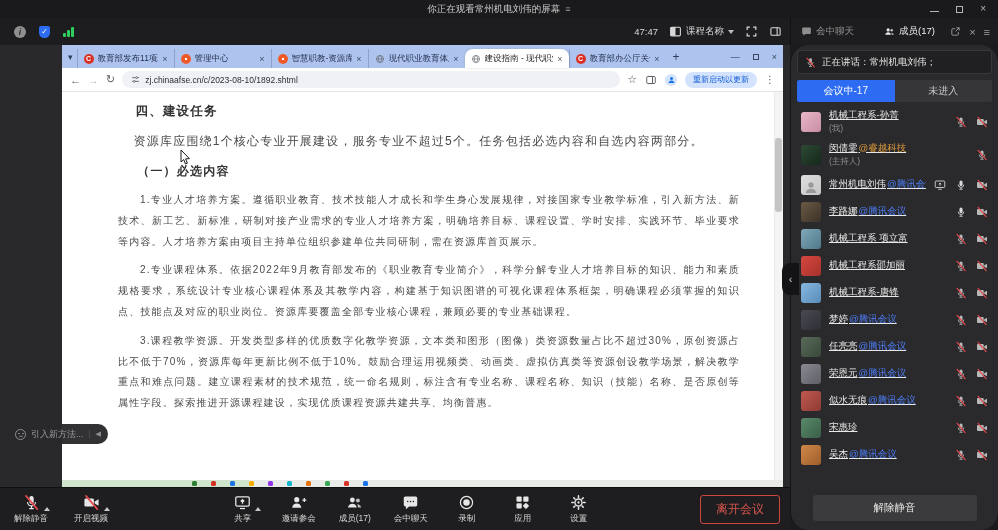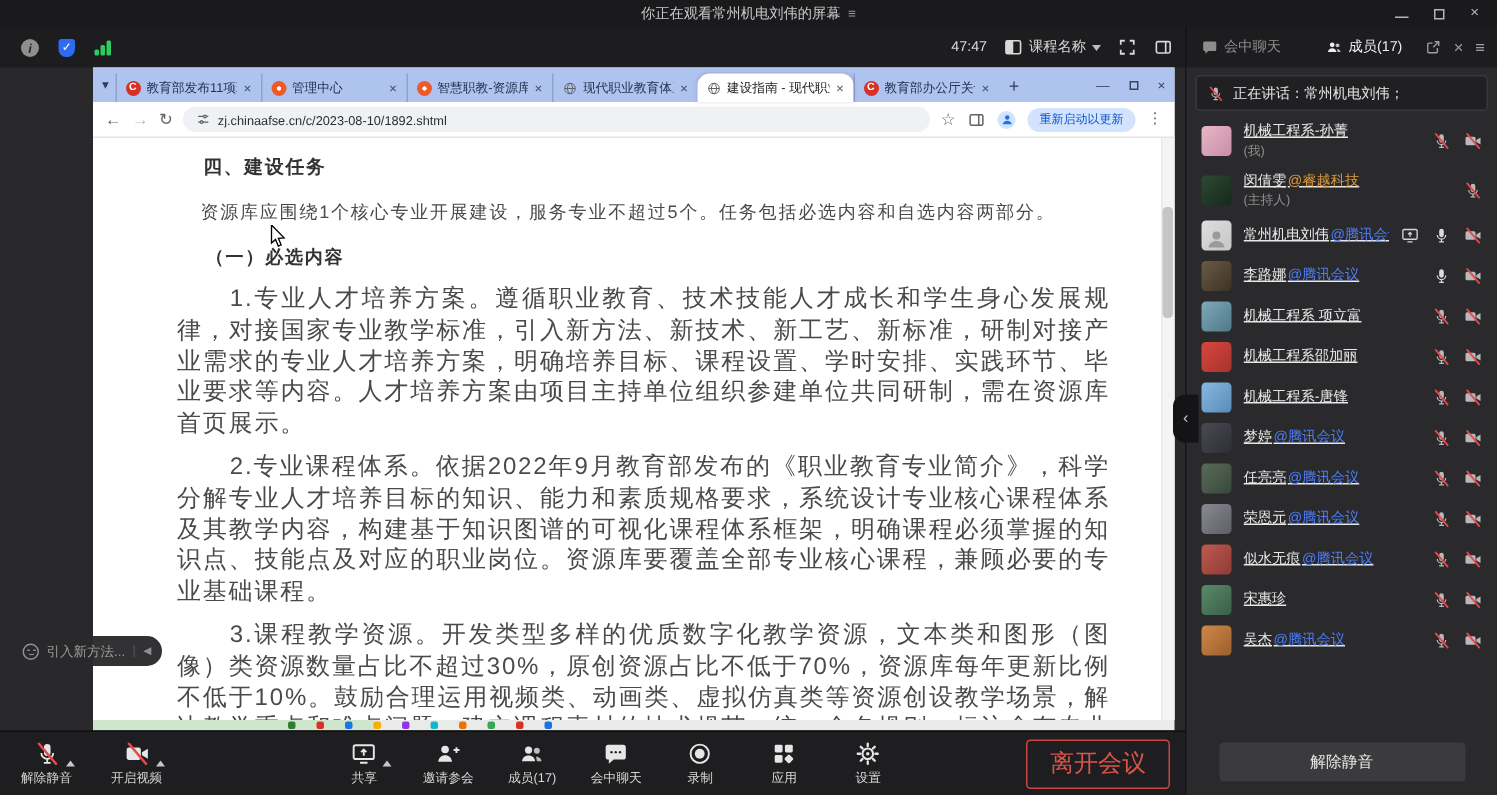--- a/index.html
+++ b/index.html
@@ -71,21 +71,21 @@
   .profile-dot svg{width:9px;height:9px;}
   .update-pill{background:#d3e3fd;color:#0b57d0;font-size:8px;padding:2.5px 8px;border-radius:9px;white-space:nowrap;cursor:default;}
   .kebab{color:#5f6368;font-size:10px;}
 
   
   .page{position:relative;flex:1;background:#fff;overflow:hidden;}
   .doc{position:absolute;left:56px;top:4px;width:622px;color:#4a4a4a;}
   .doc .h1{font-size:12.5px;font-weight:bold;color:#333;letter-spacing:1.2px;text-indent:1.4em;margin:5px 0 0;line-height:21px;}
   .doc .intro{font-size:12px;letter-spacing:1.2px;line-height:21px;margin:9px 0 0;text-indent:1.3em;}
   .doc .h2{font-size:12px;font-weight:bold;color:#333;letter-spacing:1.2px;text-indent:1.6em;margin:9px 0 0;line-height:21px;}
-  .doc p.para{font-size:16px;letter-spacing:1.2px;line-height:20.8px;margin:8px 0 0;text-indent:2.2em;text-align:justify;}
+  .doc p.para{font-size:10px;letter-spacing:1.2px;line-height:20.8px;margin:8px 0 0;text-indent:2.2em;text-align:justify;}
   .page-scrollbar{position:absolute;right:0;top:0;bottom:0;width:9px;background:#f4f4f4;border-left:1px solid #e9e9e9;}
   .page-thumb{position:absolute;right:1px;top:46px;width:7px;height:74px;background:#c5c5c5;border-radius:3px;}
   .cursor{position:absolute;left:118px;top:58px;width:11px;height:15px;}
 
   
   .sliver{position:absolute;left:62px;top:435px;width:721px;height:7px;background:linear-gradient(90deg,#cfe6cc 0 26%,#e9ebe9 26% 100%);display:flex;align-items:center;gap:14px;padding-left:130px;}
   .sliver span{width:5px;height:5px;border-radius:1.5px;display:block;}
 
   
   .quickchat{position:absolute;left:8px;top:379px;height:20px;background:rgba(42,42,44,.96);border-radius:10px;display:flex;align-items:center;gap:5px;padding:0 7px;z-index:6;}
@@ -100,24 +100,24 @@
 
   
   .toolbar{height:43px;background:#1e1e20;border-top:1px solid #101010;position:relative;display:flex;align-items:center;}
   .tb-left{position:absolute;left:14px;display:flex;gap:26px;}
   .tb-center{position:absolute;left:52%;transform:translateX(-50%);display:flex;gap:22px;}
   .titem{display:flex;flex-direction:column;align-items:center;gap:1px;cursor:default;min-width:34px;}
   .iconwrap{position:relative;height:18px;display:flex;align-items:center;justify-content:center;color:#e6e6e6;}
   .iconwrap svg{width:17px;height:17px;}
   .titem .tlabel{font-size:8.5px;color:#d6d6d6;white-space:nowrap;}
   .caret-up{position:absolute;right:-10px;bottom:1px;width:0;height:0;border-left:3.5px solid transparent;border-right:3.5px solid transparent;border-bottom:4px solid #c7c7c7;}
-  .leave-btn{position:absolute;right:10px;background:transparent;border:1px solid #c9473f;color:#d8554c;font-size:16px;padding:5px 15px;border-radius:3px;cursor:default;}
-
-  
-  .sidebar{width:208px;background:#2a2a2d;border-left:1px solid #151515;display:flex;flex-direction:column;}
+  .leave-btn{position:absolute;right:10px;background:transparent;border:1px solid #c9473f;color:#d8554c;font-size:12px;padding:5px 15px;border-radius:3px;cursor:default;}
+
+  
+  .sidebar{width:208px;background:#2a2a2d;border-left:1px solid #151515;display:flex;flex-direction:column;border-radius:18px;}
   .speaking{margin:5px 6px 0;height:24px;background:#202022;border:1px solid #38383a;border-radius:3px;display:flex;align-items:center;gap:6px;padding:0 7px;font-size:9.5px;color:#e4e4e4;overflow:hidden;white-space:nowrap;}
   .speaking .sicon svg{width:11px;height:11px;}
   .seg-tabs{margin:6px 6px 0;display:flex;height:22px;border-radius:2px;overflow:hidden;}
   .seg{flex:1;display:flex;align-items:center;justify-content:center;font-size:10px;cursor:default;}
   .seg.active{background:#2d6bf2;color:#fff;}
   .seg.inactive{background:#363639;color:#c9c9c9;}
   .member-list{flex:1;overflow:hidden;margin-top:3px;}
   .mrow{display:flex;align-items:center;padding:3.5px 10px;gap:8px;}
   .avatar{width:20px;height:20px;border-radius:3px;flex:none;display:flex;align-items:flex-end;justify-content:center;overflow:hidden;}
   .avatar svg{width:16px;height:16px;}
@@ -468,20 +468,24 @@
         <span class="sicon" style="color:#b9b9b9;display:flex;" id="speaking-mic">
             <svg viewBox="0 0 24 24" fill="currentColor">
               <path d="M12 14.2a3.1 3.1 0 0 0 3.1-3.1V6a3.1 3.1 0 1 0-6.2 0v5.1A3.1 3.1 0 0 0 12 14.2z"></path>
               <path d="M6.4 11.2a5.6 5.6 0 0 0 11.2 0" fill="none" stroke="currentColor" stroke-width="1.7"></path>
               <path d="M12 16.8v3.4M8.8 20.6h6.4" fill="none" stroke="currentColor" stroke-width="1.7"></path>
               <path d="M4.2 2.6L20.2 21.4" fill="none" stroke="#e5484d" stroke-width="2.4" stroke-linecap="round"></path>
             </svg>
           </span>
         <span><span>正在讲话：</span><span>常州机电刘伟；</span></span>
       </div>
+      <div class="seg-tabs">
+        <div class="seg active">会议中-17</div>
+        <div class="seg inactive">未进入</div>
+      </div>
       <div class="member-list" id="member-list">
           <div class="mrow">
             <div class="avatar" style="background: linear-gradient(135deg, rgb(232, 183, 198), rgb(201, 141, 166));"></div>
             <div class="minfo">
               <div class="mname"><span>机械工程系-孙菁</span></div>
               <div class="msub">(我)</div>
             </div>
             <div class="micons">
               <span class="sicon" style="color:#b9b9b9">
                 <svg viewBox="0 0 24 24" fill="currentColor">

